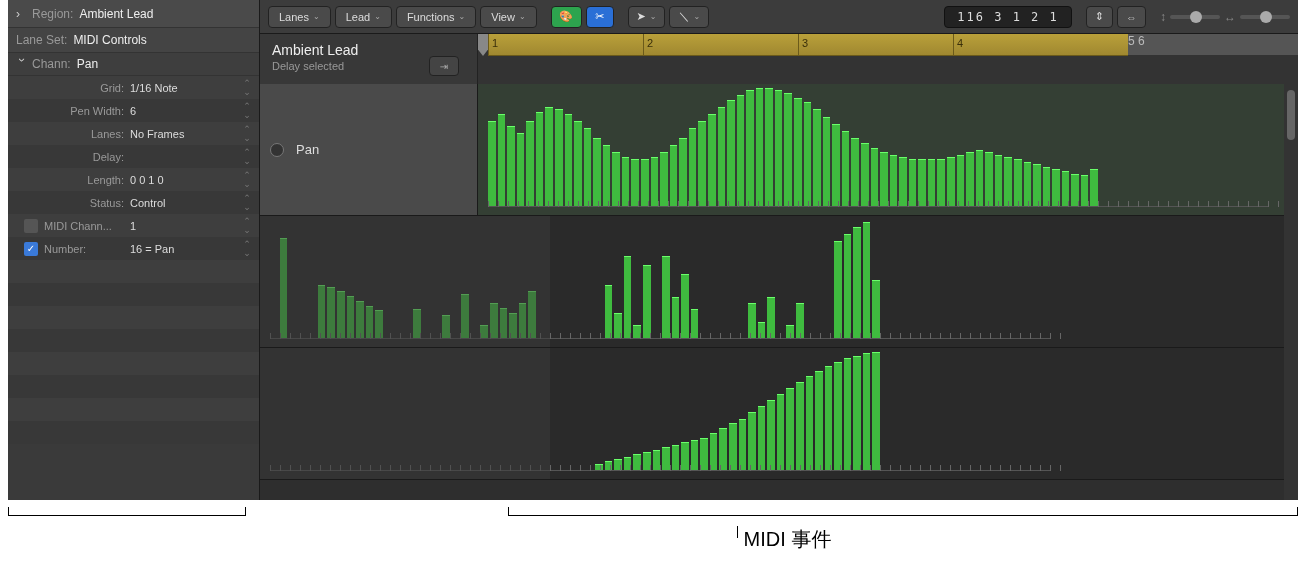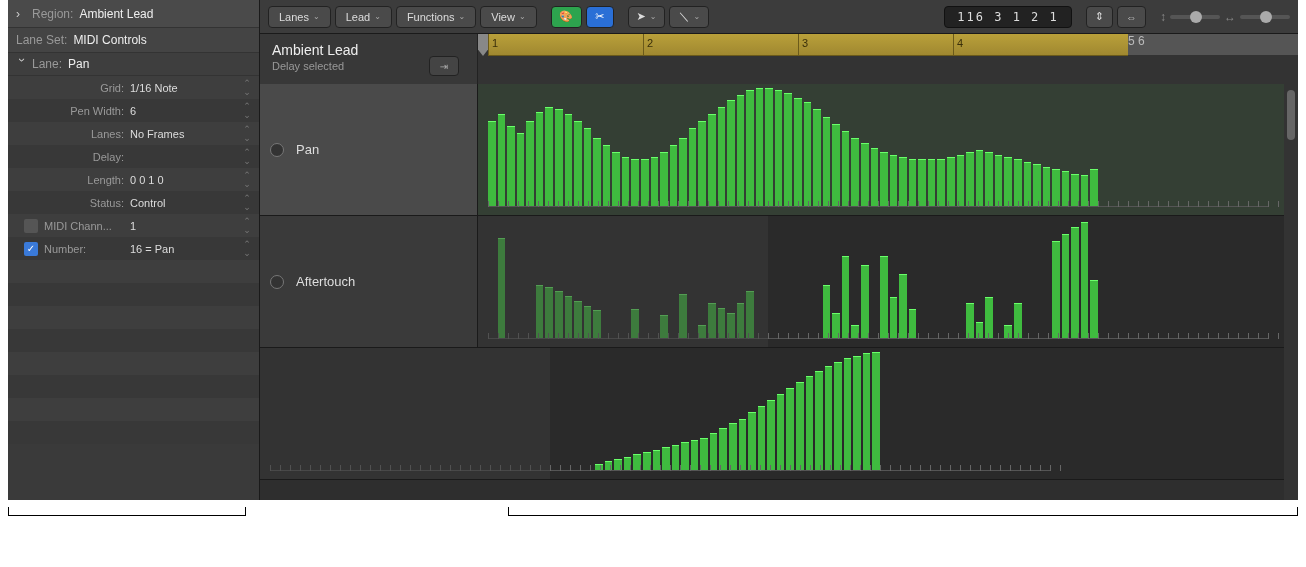--- a/index.html
+++ b/index.html
@@ -89,21 +89,21 @@
       <span class="chev">›</span>
       <span class="insp-label">Region:</span>
       <span class="insp-val">Ambient Lead</span>
     </div>
     <div class="insp-row insp-head2">
       <span class="insp-label">Lane Set:</span>
       <span class="insp-val">MIDI Controls</span>
     </div>
     <div class="insp-row" style="background:#3e3e3e;">
       <span class="chev" style="transform:rotate(90deg);display:inline-block;">›</span>
-      <span class="insp-label">Lane:</span>
+      <span class="insp-label">Chann:</span>
       <span class="insp-val">Pan</span>
     </div>
     <div id="param-list">
         <div class="param-row">
           <span class="p-label">Grid:</span>
           <span class="p-val">1/16 Note</span>
           <span class="p-step">⌃<br>⌄</span>
         </div>
         <div class="param-row">
           <span class="p-label">Pen Width:</span>
@@ -389,24 +389,20 @@
               <span class="btk" style="left: 740px;"></span>
               <span class="btk" style="left: 750px;"></span>
               <span class="btk" style="left: 760px;"></span>
               <span class="btk" style="left: 770px;"></span>
               <span class="btk" style="left: 780px;"></span>
               <span class="btk" style="left: 790px;"></span>
             </div>
           </div>
         </div>
         <div class="lane">
-          <div class="lane-head">
-            <div class="lane-radio"></div>
-            <span class="lane-name">Aftertouch</span>
-          </div>
           <div class="lane-body dim">
             <div class="bars" style="width: 610px;">
               <div class="bar" style="height: 0%; visibility: hidden;"></div>
               <div class="bar" style="height: 85%;"></div>
               <div class="bar" style="height: 0%; visibility: hidden;"></div>
               <div class="bar" style="height: 0%; visibility: hidden;"></div>
               <div class="bar" style="height: 0%; visibility: hidden;"></div>
               <div class="bar" style="height: 45%;"></div>
               <div class="bar" style="height: 44%;"></div>
               <div class="bar" style="height: 40%;"></div>
@@ -713,13 +709,14 @@
   <div class="annot-left">
     <div class="bracket"></div>
   </div>
   <div class="annot-mid"></div>
   <div class="annot-right">
     <div class="bracket"></div>
   </div>
 </div>
 <div class="annot">
   <div class="annot-mid"></div>
+  <div class="annot-right annot-lbl"><span class="tick"></span><span>MIDI 事件</span></div>
 </div>
 
 </body></html>

